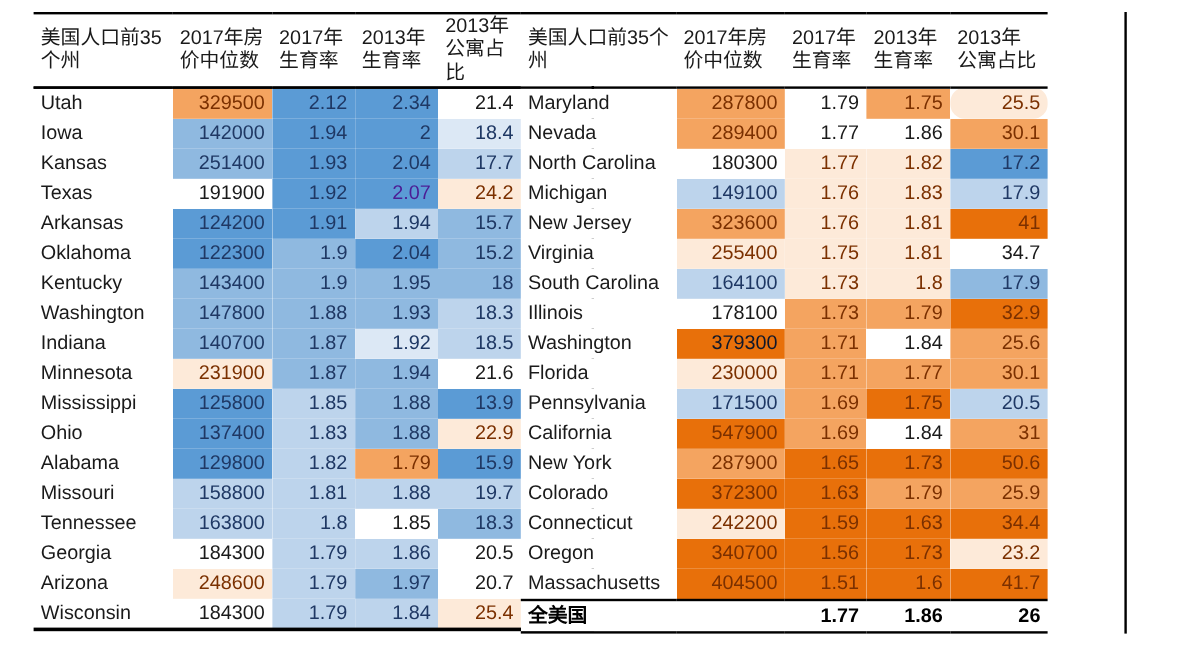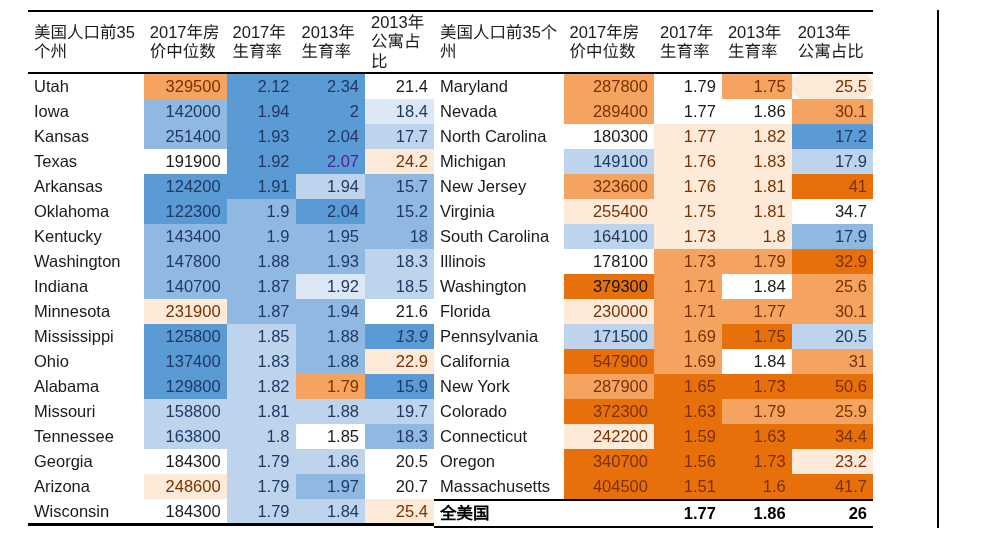--- a/index.html
+++ b/index.html
@@ -195,21 +195,21 @@
             <td class="num" style="background-color: rgb(253, 234, 217); color: rgb(123, 48, 0);">231900</td>
             <td class="num" style="background-color: rgb(143, 185, 224); color: rgb(31, 56, 100);">1.87</td>
             <td class="num" style="background-color: rgb(143, 185, 224); color: rgb(31, 56, 100);">1.94</td>
             <td class="num" style="background-color: rgb(255, 255, 255); color: rgb(26, 26, 26);">21.6</td>
           </tr>
           <tr>
             <td class="state">Mississippi</td>
             <td class="num" style="background-color: rgb(91, 155, 213); color: rgb(31, 56, 100);">125800</td>
             <td class="num" style="background-color: rgb(189, 212, 236); color: rgb(31, 56, 100);">1.85</td>
             <td class="num" style="background-color: rgb(143, 185, 224); color: rgb(31, 56, 100);">1.88</td>
-            <td class="num" style="background-color: rgb(91, 155, 213); color: rgb(31, 56, 100); font-style: italic;">13.9</td>
+            <td class="num" style="background-color: rgb(91, 155, 213); color: rgb(31, 56, 100);">13.9</td>
           </tr>
           <tr>
             <td class="state">Ohio</td>
             <td class="num" style="background-color: rgb(91, 155, 213); color: rgb(31, 56, 100);">137400</td>
             <td class="num" style="background-color: rgb(189, 212, 236); color: rgb(31, 56, 100);">1.83</td>
             <td class="num" style="background-color: rgb(143, 185, 224); color: rgb(31, 56, 100);">1.88</td>
             <td class="num" style="background-color: rgb(253, 234, 217); color: rgb(123, 48, 0);">22.9</td>
           </tr>
           <tr>
             <td class="state">Alabama</td>

